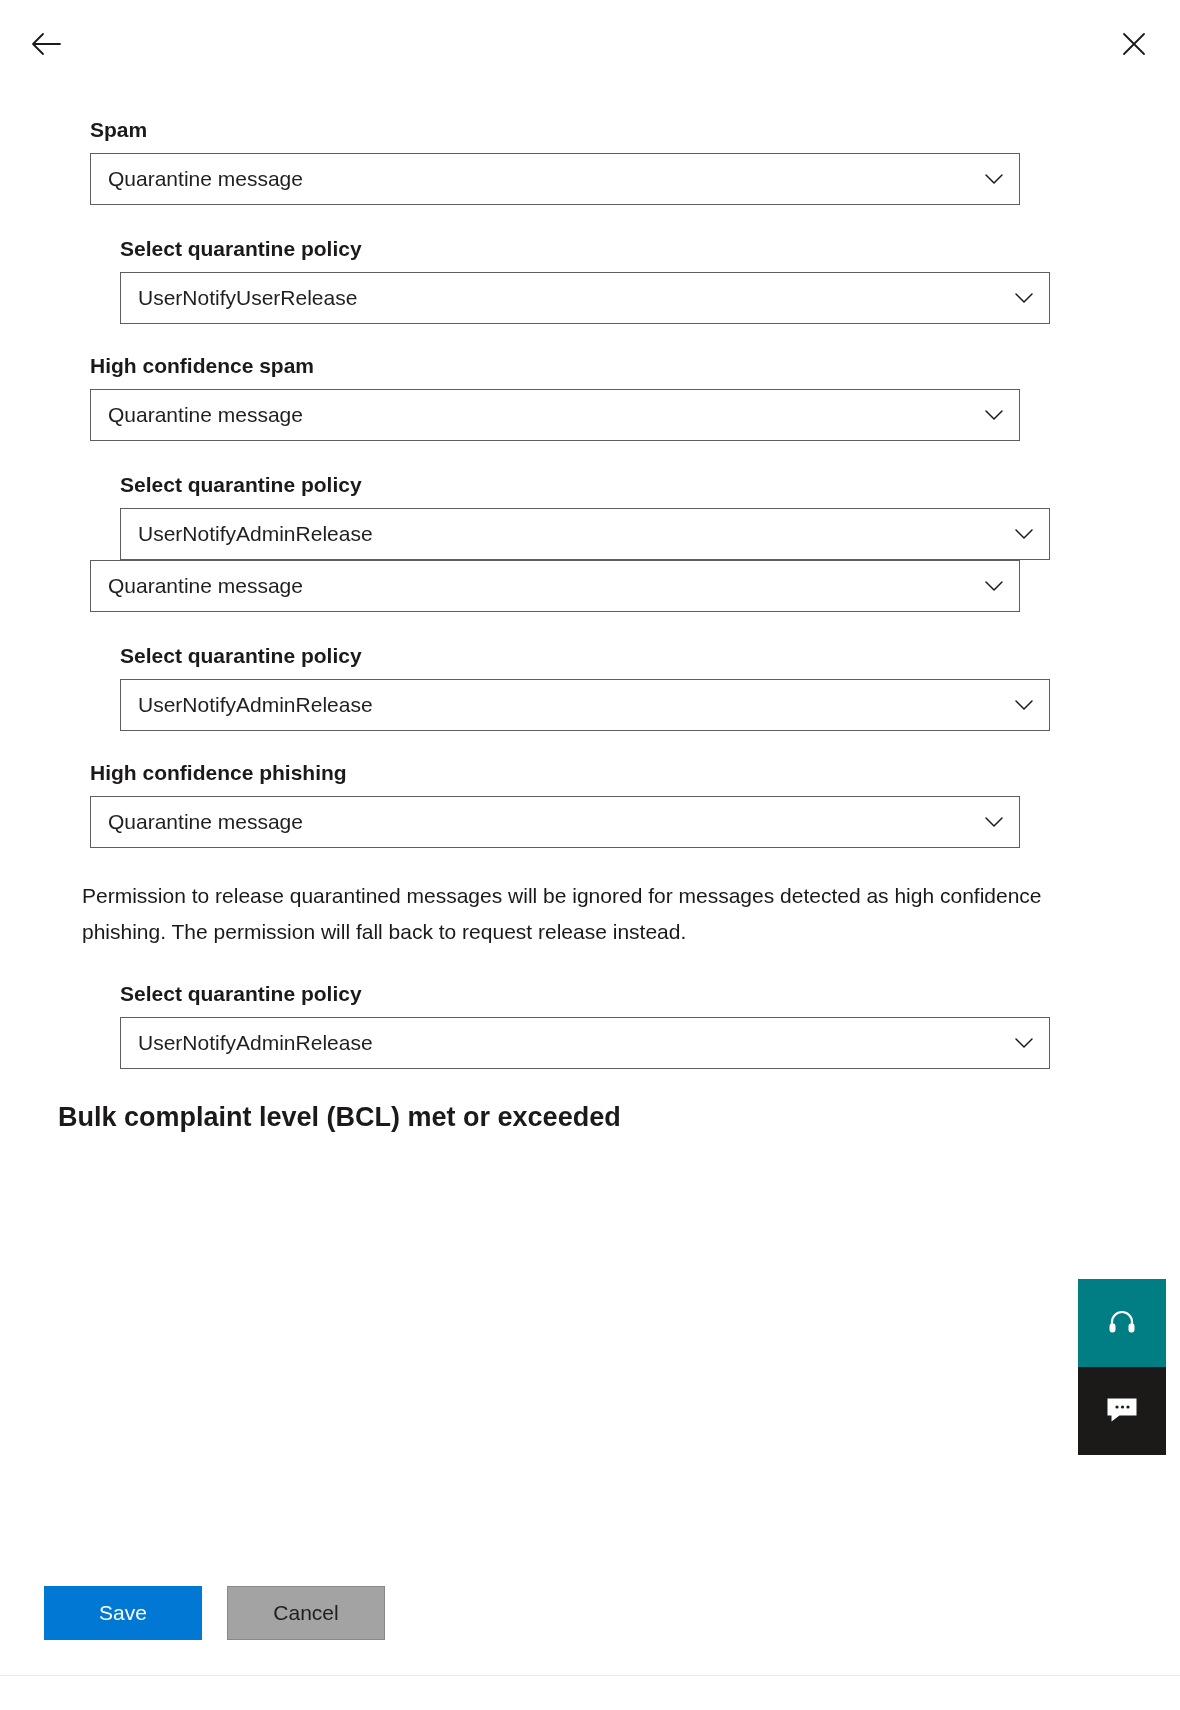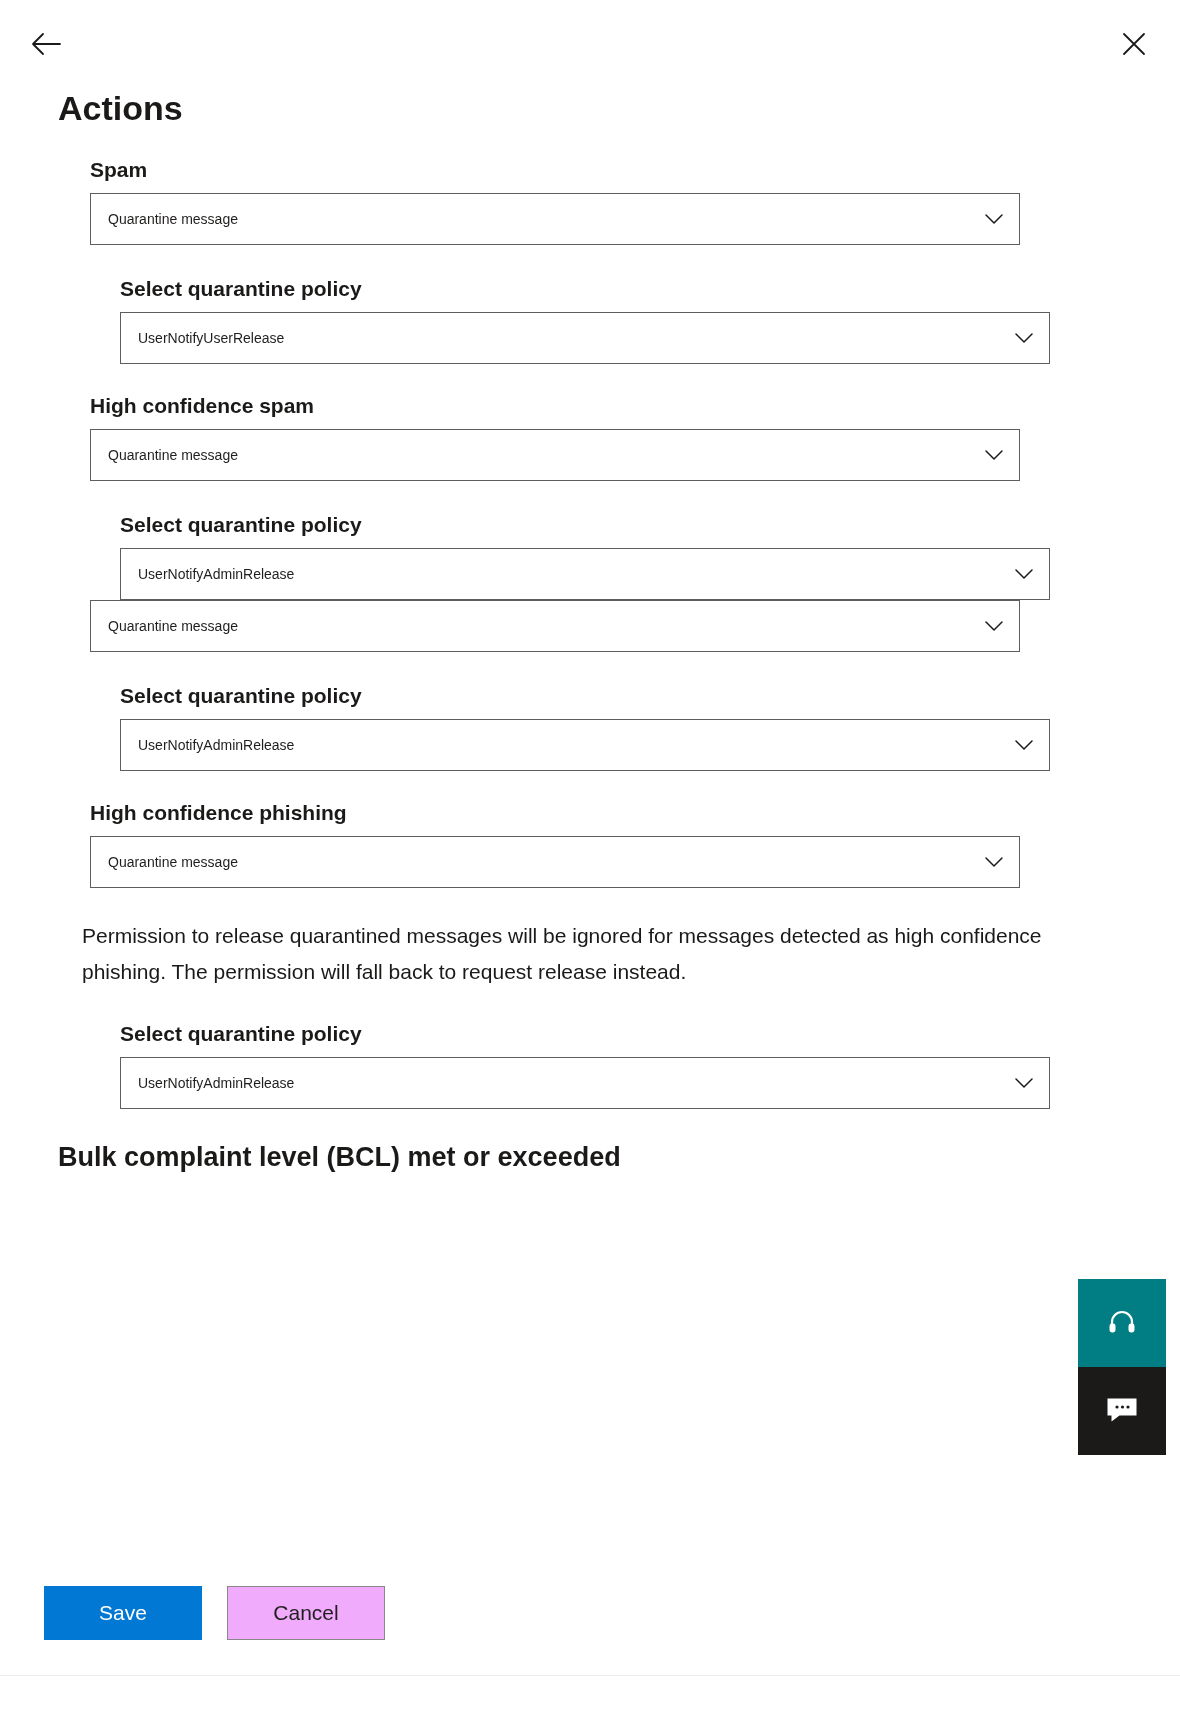--- a/index.html
+++ b/index.html
@@ -96,21 +96,21 @@
     position: relative;
     box-sizing: border-box;
     height: 52px;
     border: 1px solid #605e5c;
     background: #ffffff;
     display: flex;
     align-items: center;
     cursor: pointer;
   }
   .combo .value {
-    font-size: 14px;
+    font-size: 21px;
     color: #201f1e;
     padding-left: 17px;
     line-height: 26px;
     white-space: nowrap;
     overflow: hidden;
     text-overflow: ellipsis;
   }
   .combo .chev {
     position: absolute;
     right: 14px;
@@ -175,21 +175,21 @@
     border: 1px solid transparent;
     cursor: pointer;
     padding: 0 18px;
   }
   .btn-primary {
     background: #0078d4;
     color: #ffffff;
     border-color: #0078d4;
   }
   .btn-secondary {
-    background: #f0abfc;
+    background: #a3a3a3;
     color: #201f1e;
     border-color: #8a8886;
     margin-left: 25px;
   }
 
   
   .help-stack {
     position: absolute;
     right: 14px;
     bottom: 255px;
@@ -254,21 +254,20 @@
       <span>
         <svg width="24" height="24" viewBox="0 0 24 24" fill="none" xmlns="http://www.w3.org/2000/svg">
           <path d="M2 2L22 22M22 2L2 22" stroke="#1b1a19" stroke-width="1.8" stroke-linecap="round"></path>
         </svg>
       </span>
     </button>
   </div>
 
   <div class="content">
 
-    <h1 class="page-title">Actions</h1>
 
     <div class="field-block">
       <div class="field-label">Spam</div>
       <div class="combo primary">
         <span class="value">Quarantine message</span>
         <span class="chev">
           <svg width="22" height="22" viewBox="0 0 22 22" fill="none" xmlns="http://www.w3.org/2000/svg">
             <path d="M3 7L11 15L19 7" stroke="#1b1a19" stroke-width="1.5" stroke-linecap="round" stroke-linejoin="round"></path>
           </svg>
         </span>

